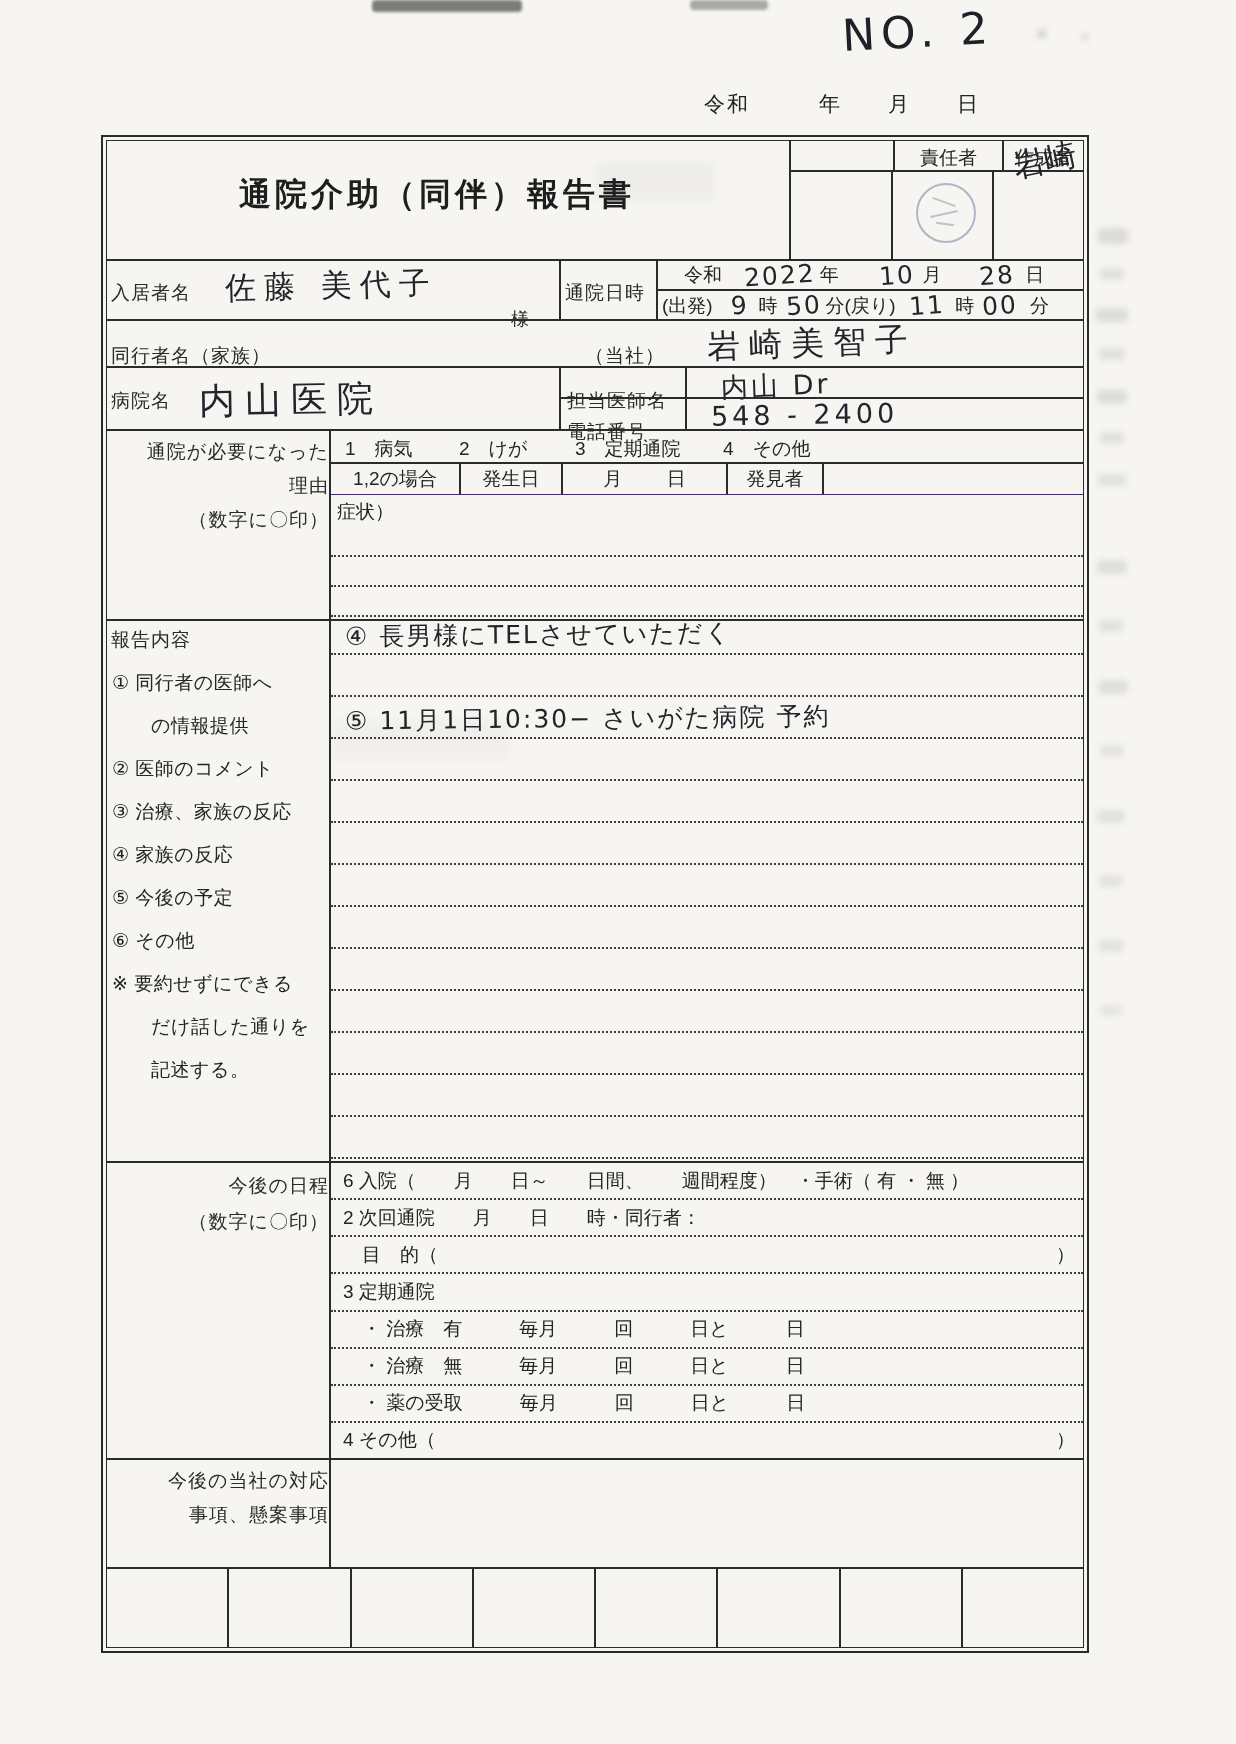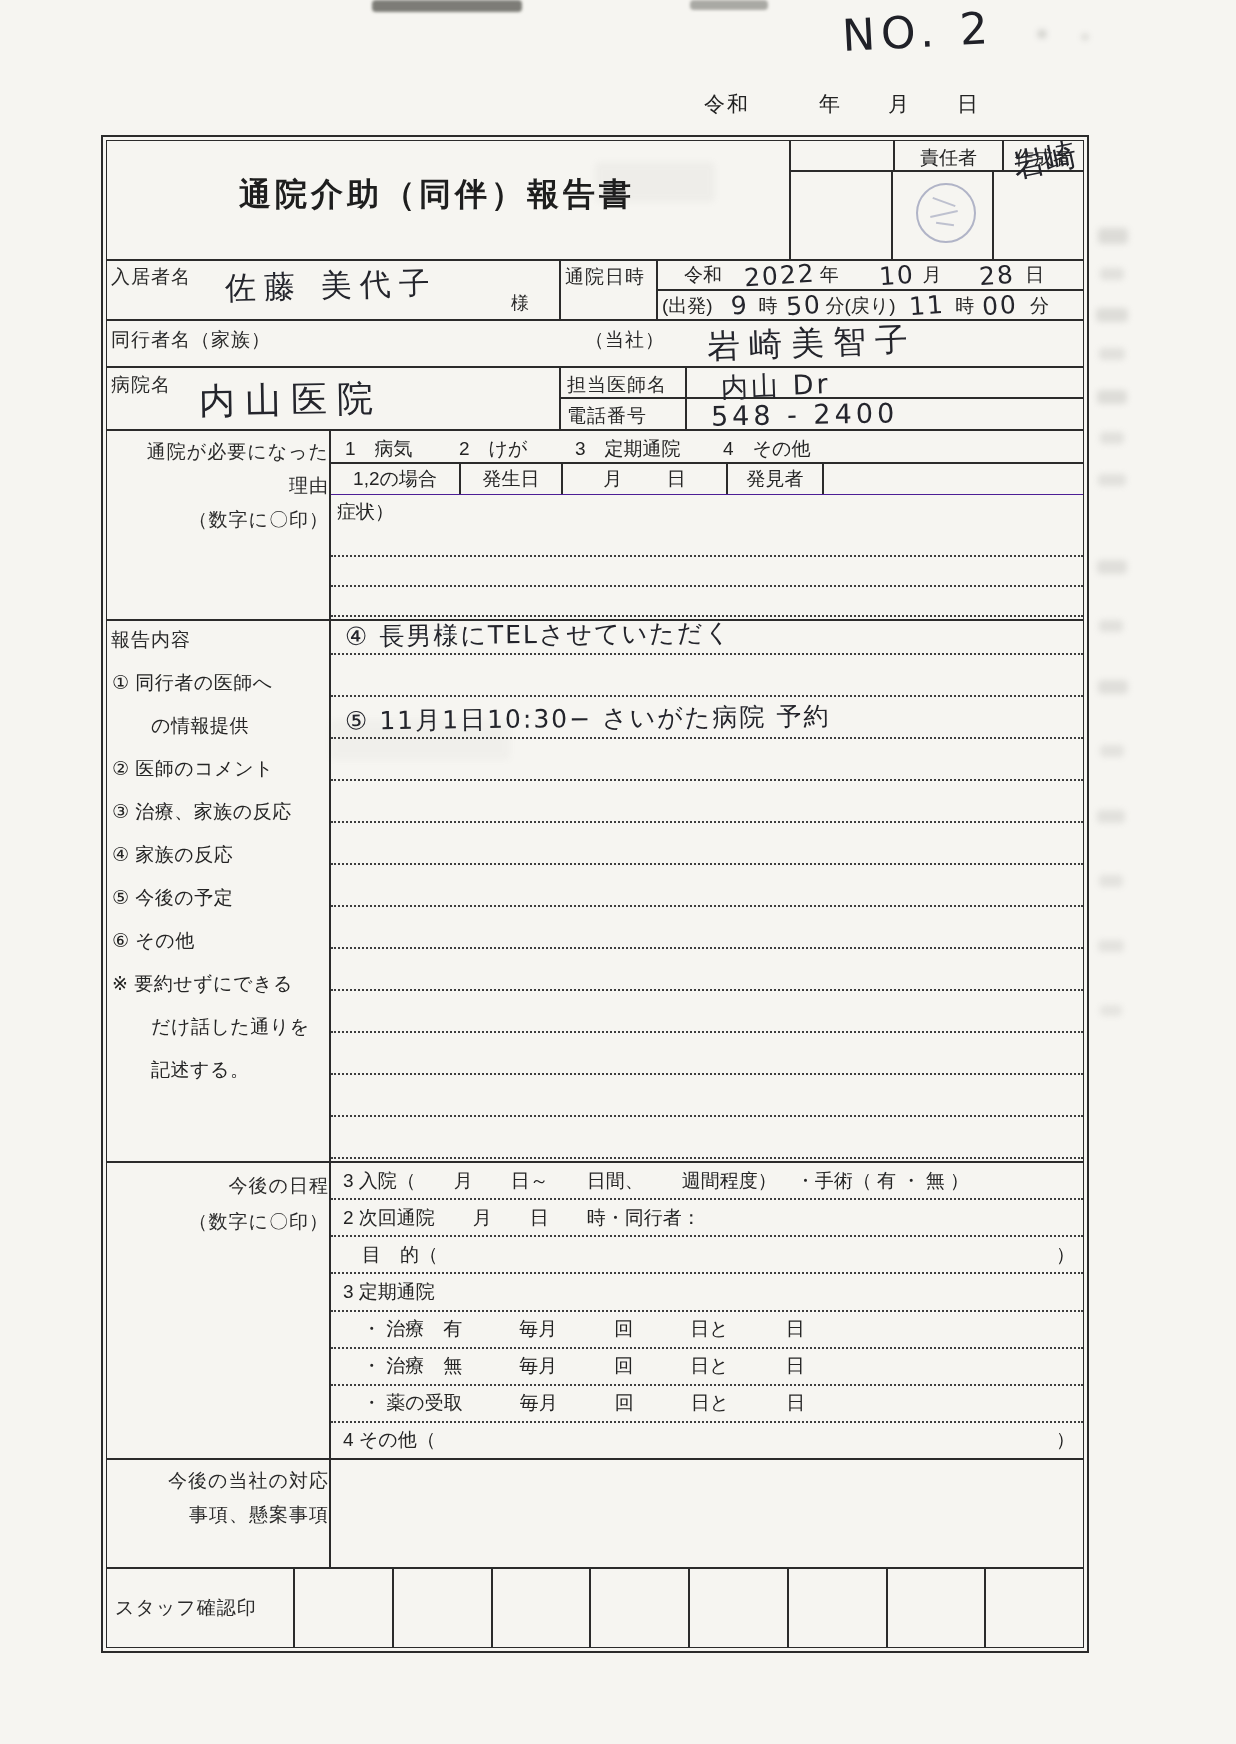--- a/index.html
+++ b/index.html
@@ -3,21 +3,21 @@
 <meta charset="utf-8">
 <style>
   html,body{margin:0;padding:0;background:#d8d8d4;}
   .page{
     position:relative;width:1236px;height:1744px;margin:0 auto;
     background:#f6f5f1;
     font-family:"Liberation Sans","DejaVu Sans",sans-serif;
     color:#242424;overflow:hidden;
   }
   .abs{position:absolute;}
-  .lbl{font-size:19px;color:#2a2a2a;letter-spacing:1px;white-space:nowrap;}
+  .lbl{font-size:19px;color:#2a2a2a;letter-spacing:1px;white-space:nowrap;margin-top:16px;}
   .hw{font-family:"DejaVu Sans",sans-serif;color:#24252c;white-space:nowrap;}
 
   
   .form{
     position:absolute;left:106px;top:140px;width:976px;height:1506px;
     border:1px solid #2b2b2b;outline:2px solid #2b2b2b;outline-offset:3px;
     box-sizing:content-box;background:transparent;
   }
 
   
@@ -293,21 +293,21 @@
         </div>
     </div>
 
     <div class="sched-sec">
       <div class="sec-left sched-left">
         <span class="lbl">今後の日程</span>
         <span class="lbl">（数字に〇印）</span>
       </div>
       <div class="sched-rows">
         <div class="sched-row">
-          <span>3 入院（　　月　　日～　　日間、　　週間程度）　・手術（ 有 ・ 無 ）</span>
+          <span>6 入院（　　月　　日～　　日間、　　週間程度）　・手術（ 有 ・ 無 ）</span>
           <span class="end"></span>
         </div>
         <div class="sched-row">
           <span>2 次回通院　　月　　日　　時・同行者：</span>
           <span class="end"></span>
         </div>
         <div class="sched-row">
           <span>　目　的（</span>
           <span class="end">）</span>
         </div>
@@ -335,23 +335,20 @@
     </div>
 
     <div class="follow-sec">
       <div class="sec-left">
         <span class="lbl">今後の当社の対応</span>
         <span class="lbl">事項、懸案事項</span>
       </div>
     </div>
 
     <div class="staff-row">
-      <div class="staff-label">
-        <span class="lbl">スタッフ確認印</span>
-      </div>
       <div class="staff-cells">
           <div class="staff-cell"></div>
           <div class="staff-cell"></div>
           <div class="staff-cell"></div>
           <div class="staff-cell"></div>
           <div class="staff-cell"></div>
           <div class="staff-cell"></div>
           <div class="staff-cell"></div>
           <div class="staff-cell"></div>
         </div>

